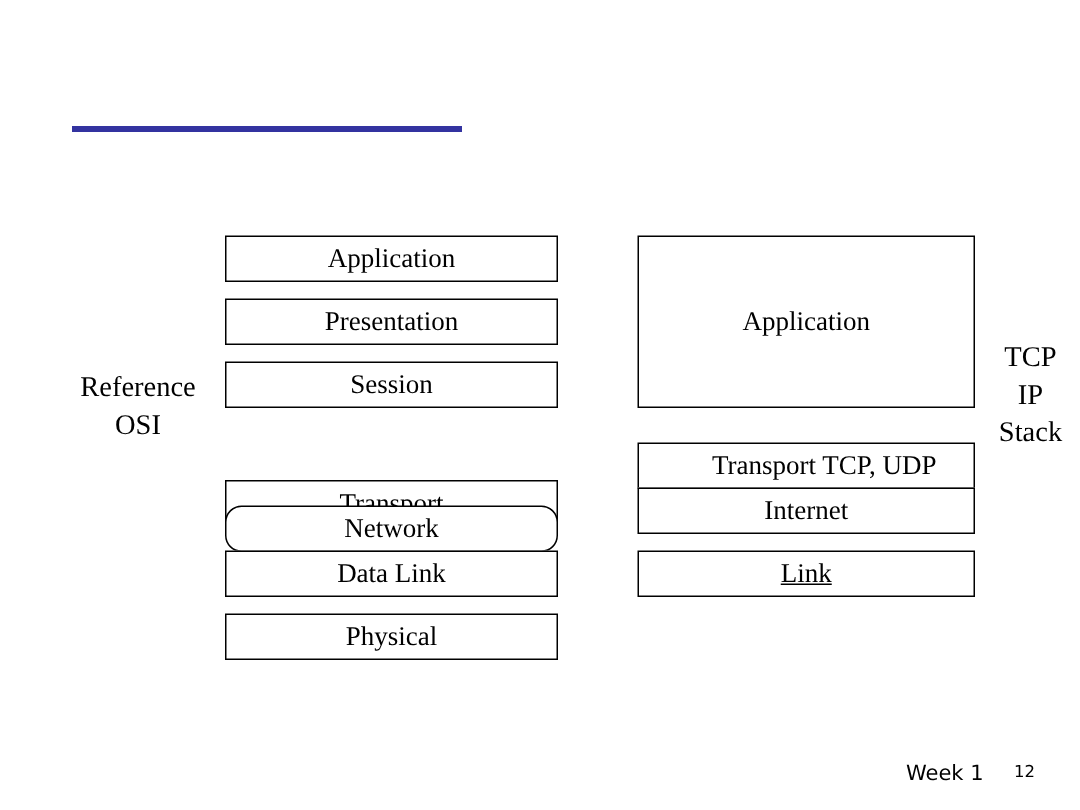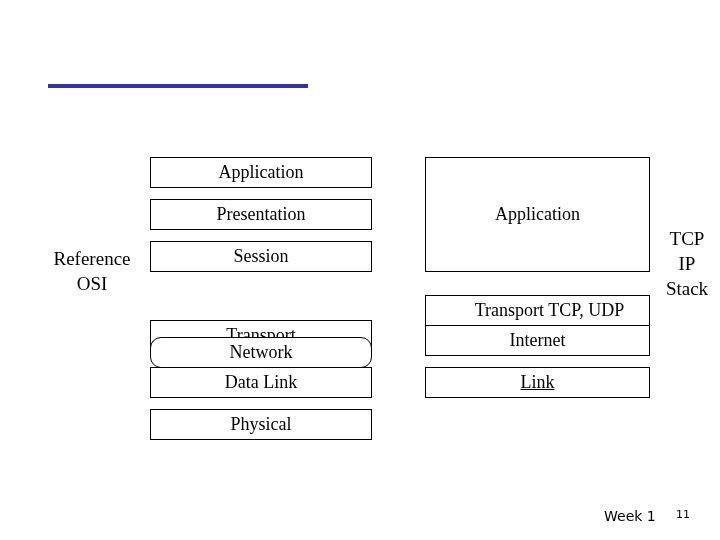--- a/index.html
+++ b/index.html
@@ -162,15 +162,15 @@
 
     <div class="tcp-label">
       <div>TCP</div>
       <div>IP</div>
       <div>Stack</div>
     </div>
 
   </div>
 
   <div class="footer-week">Week 1</div>
-  <div class="footer-page">11</div>
+  <div class="footer-page">12</div>
 
 </div>
 
 </body></html>

